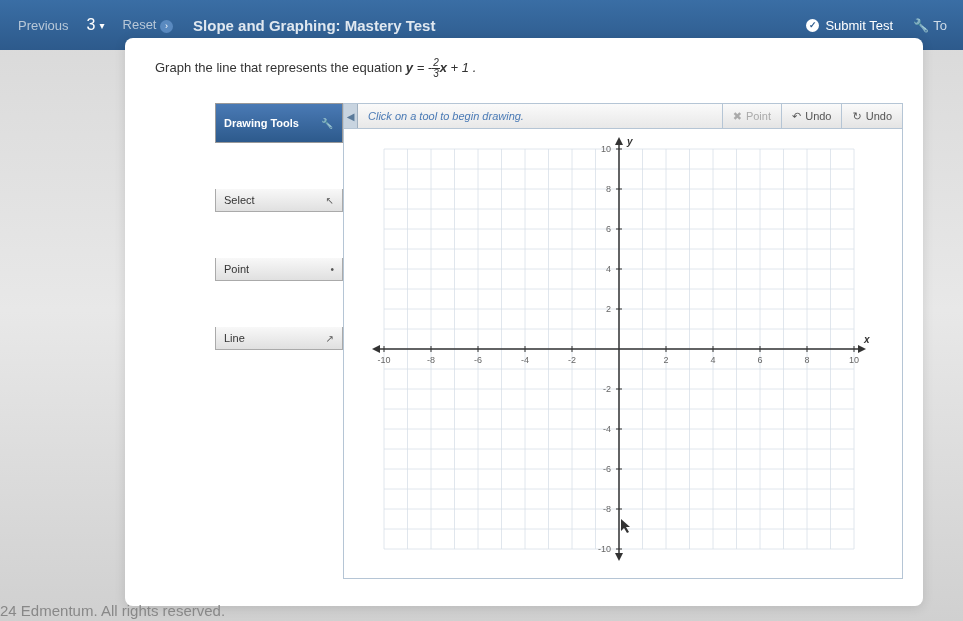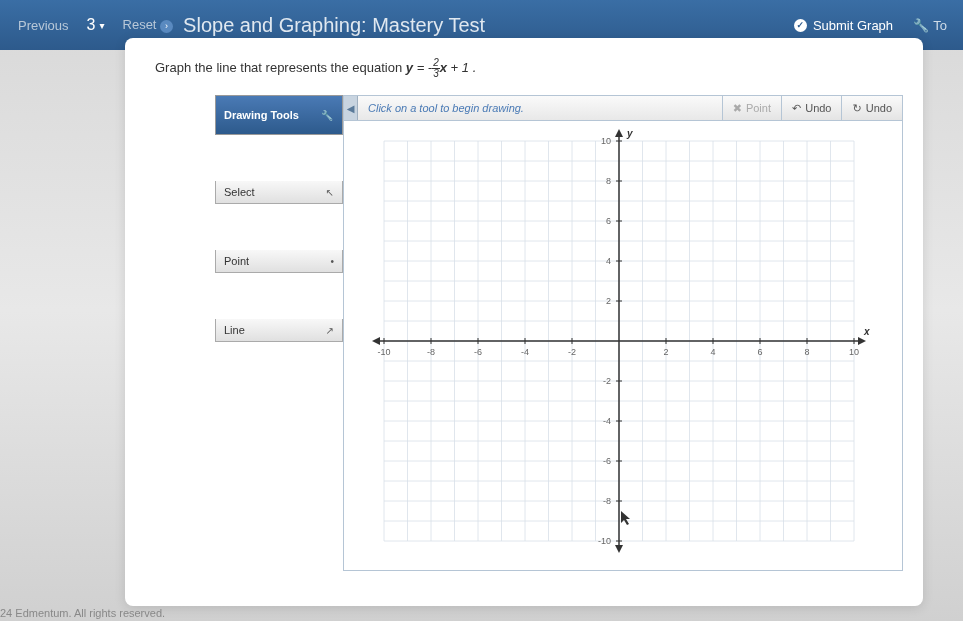--- a/index.html
+++ b/index.html
@@ -16,36 +16,36 @@
       height: 50px;
       display: flex;
       align-items: center;
       color: #d0dce8;
       padding: 4px 8px;
       font-size: 13px;
     }
     .nav-btn { padding: 0 10px; color: #b8c8d8; cursor: pointer; }
     .q-num { color: #fff; font-size: 16px; padding: 0 8px; display: flex; align-items: center; gap: 4px; }
     .chev-down { font-size: 10px; }
-    .title { color: #e0e8f0; font-size: 20px; margin-left: 0; }
+    .title { color: #e0e8f0; font-size: 15px; margin-left: 10px; font-weight: bold; }
     .spacer { flex: 1; }
     .submit-btn { color: #fff; padding: 0 12px; display: flex; align-items: center; gap: 6px; cursor: pointer; }
     .tools-link { color: #d0dce8; padding: 0 8px; display: flex; align-items: center; gap: 4px; }
     .main-panel {
       position: absolute;
       left: 125px;
       right: 40px;
       top: 38px;
       bottom: 15px;
       background: #fff;
       border-radius: 8px;
       box-shadow: 0 2px 12px rgba(0,0,0,0.12);
       padding: 20px 20px 10px 30px;
     }
-    .question-text { font-size: 13px; color: #333; margin-bottom: 16px; }
+    .question-text { font-size: 13px; color: #333; margin-bottom: 24px; }
     .eq { font-style: italic; }
     .frac { display: inline-block; vertical-align: middle; text-align: center; font-size: 10px; line-height: 1; }
     .frac .num { display: block; border-bottom: 1px solid #333; padding: 0 1px; }
     .frac .den { display: block; padding: 0 1px; }
     .workspace { display: flex; }
     .tools-col { width: 128px; margin-left: 60px; }
     .tool-header {
       background: linear-gradient(to bottom, #4a7ab5, #2d5a8c);
       color: #fff; font-size: 11px; font-weight: bold;
       padding: 13px 8px;
@@ -93,21 +93,21 @@
       border: 1px solid #b5c5d5;
       border-top: none;
       height: 450px;
       background: #fff;
       overflow: hidden;
     }
     svg.grid { position: absolute; left: 0; top: 0; }
     .footer-text {
       position: absolute;
       left: 0; bottom: 2px;
-      font-size: 11px; color: #888;
+      font-size: 15px; color: #888;
     }
     .check-circle {
       display: inline-block; width: 13px; height: 13px; border-radius: 50%;
       background: #fff; color: #2d5a8c; font-size: 9px; text-align: center; line-height: 13px;
       font-weight: bold;
     }
     .arrow-circle {
       display: inline-block; width: 13px; height: 13px; border-radius: 50%;
       background: #5a8ac0; color: #fff; font-size: 9px; text-align: center; line-height: 13px;
     }
@@ -122,21 +122,21 @@
     <span class="chev-down">▾</span>
   </span>
   <span class="nav-btn">
     <span>Reset</span>
     <span class="arrow-circle">›</span>
   </span>
   <span class="title">Slope and Graphing: Mastery Test</span>
   <span class="spacer"></span>
   <span class="submit-btn">
     <span class="check-circle">✓</span>
-    <span>Submit Graph</span>
+    <span>Submit Test</span>
   </span>
   <span class="tools-link">
     <span>🔧</span>
     <span>To</span>
   </span>
 </div>
 
 <div class="main-panel">
   <div class="question-text">
     <span>Graph the line that represents the equation </span>

